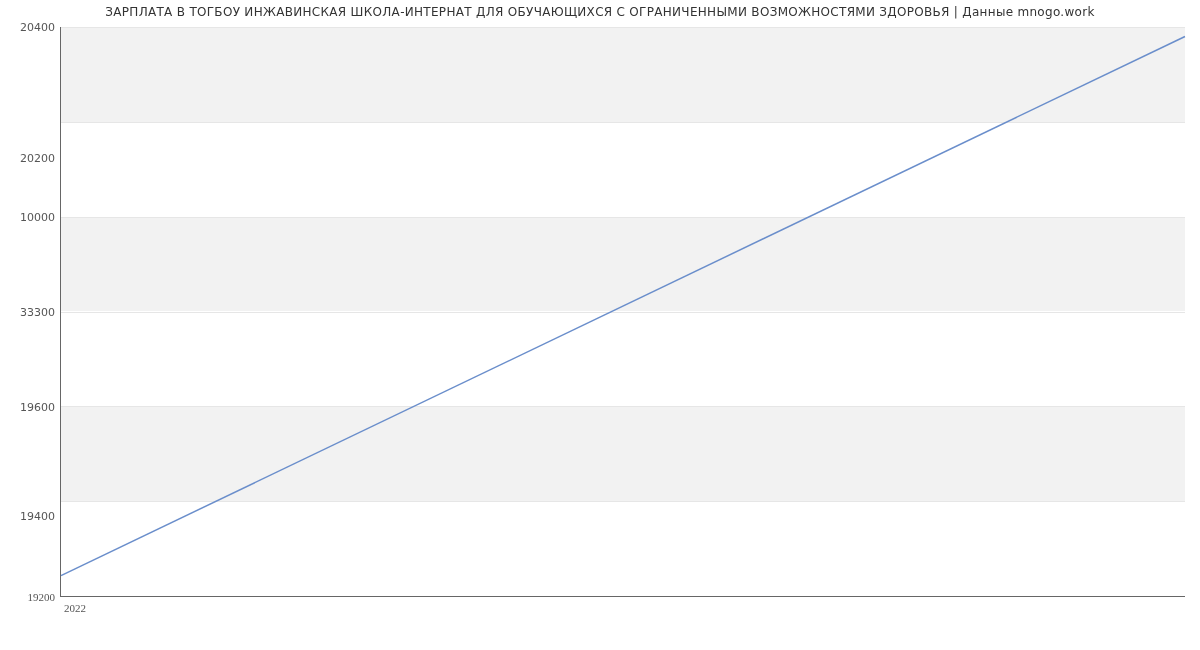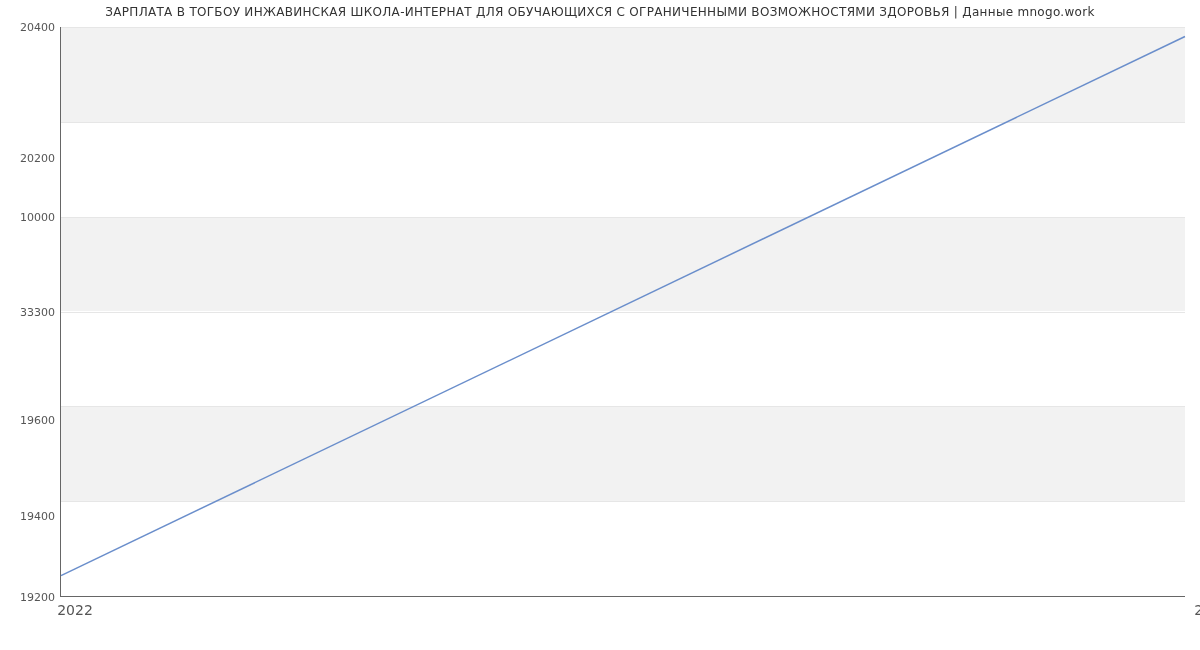--- a/index.html
+++ b/index.html
@@ -53,24 +53,25 @@
     position: absolute;
     width: 50px;
     text-align: right;
     font-size: 11px;
     color: #555;
     transform: translateY(-50%);
     left: 5px;
   }
   .x-label {
     position: absolute;
-    font-size: 14px;
+    font-size: 11px;
     color: #555;
     top: 602px;
     transform: translateX(-50%);
+    font-family: Liberation Serif, serif;
   }
   svg.line-layer {
     position: absolute;
     left: 0;
     top: 0;
     width: 100%;
     height: 100%;
     overflow: visible;
   }
   .series-line {
@@ -101,20 +102,20 @@
 
     <svg class="line-layer" viewBox="0 0 1125 570" preserveAspectRatio="none">
       <polyline class="series-line" points="0,549.575 1125,9.5"></polyline>
     </svg>
   </div>
 
   <div class="y-label" style="top:27px;">20400</div>
   <div class="y-label" style="top:122px;margin-top:36px;">20200</div>
   <div class="y-label" style="top:217px;">10000</div>
   <div class="y-label" style="top:312px;">33300</div>
-  <div class="y-label" style="top:407px;margin-top:13px;">19600</div>
+  <div class="y-label" style="top:407px;">19600</div>
   <div class="y-label" style="top:516px;">19400</div>
-  <div class="y-label" style="top:597px;">19200</div>
+  <div class="y-label" style="top:597px;font-family:Liberation Serif, serif;">19200</div>
 
   <div class="x-label" style="left:75px;">2022</div>
   <div class="x-label" style="left:1212px;">2023</div>
 
 </div>
 
 </body></html>

